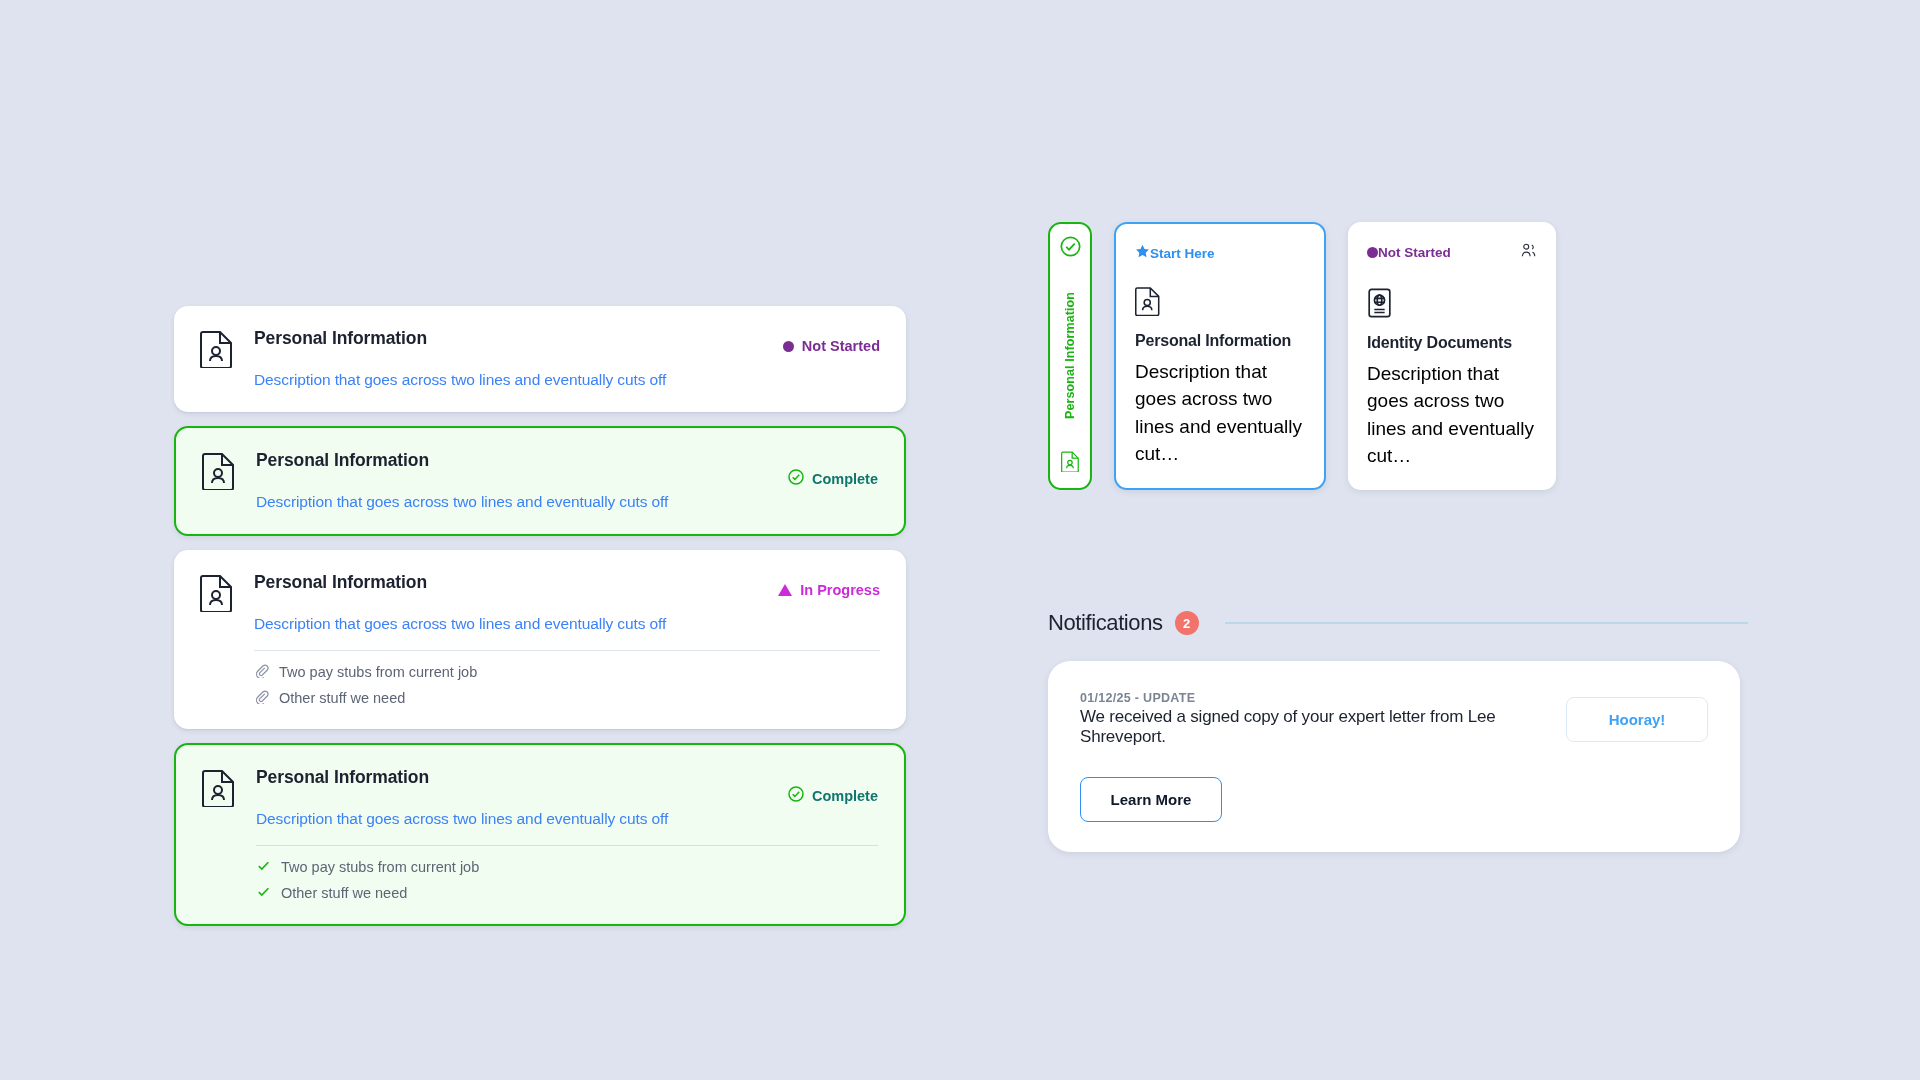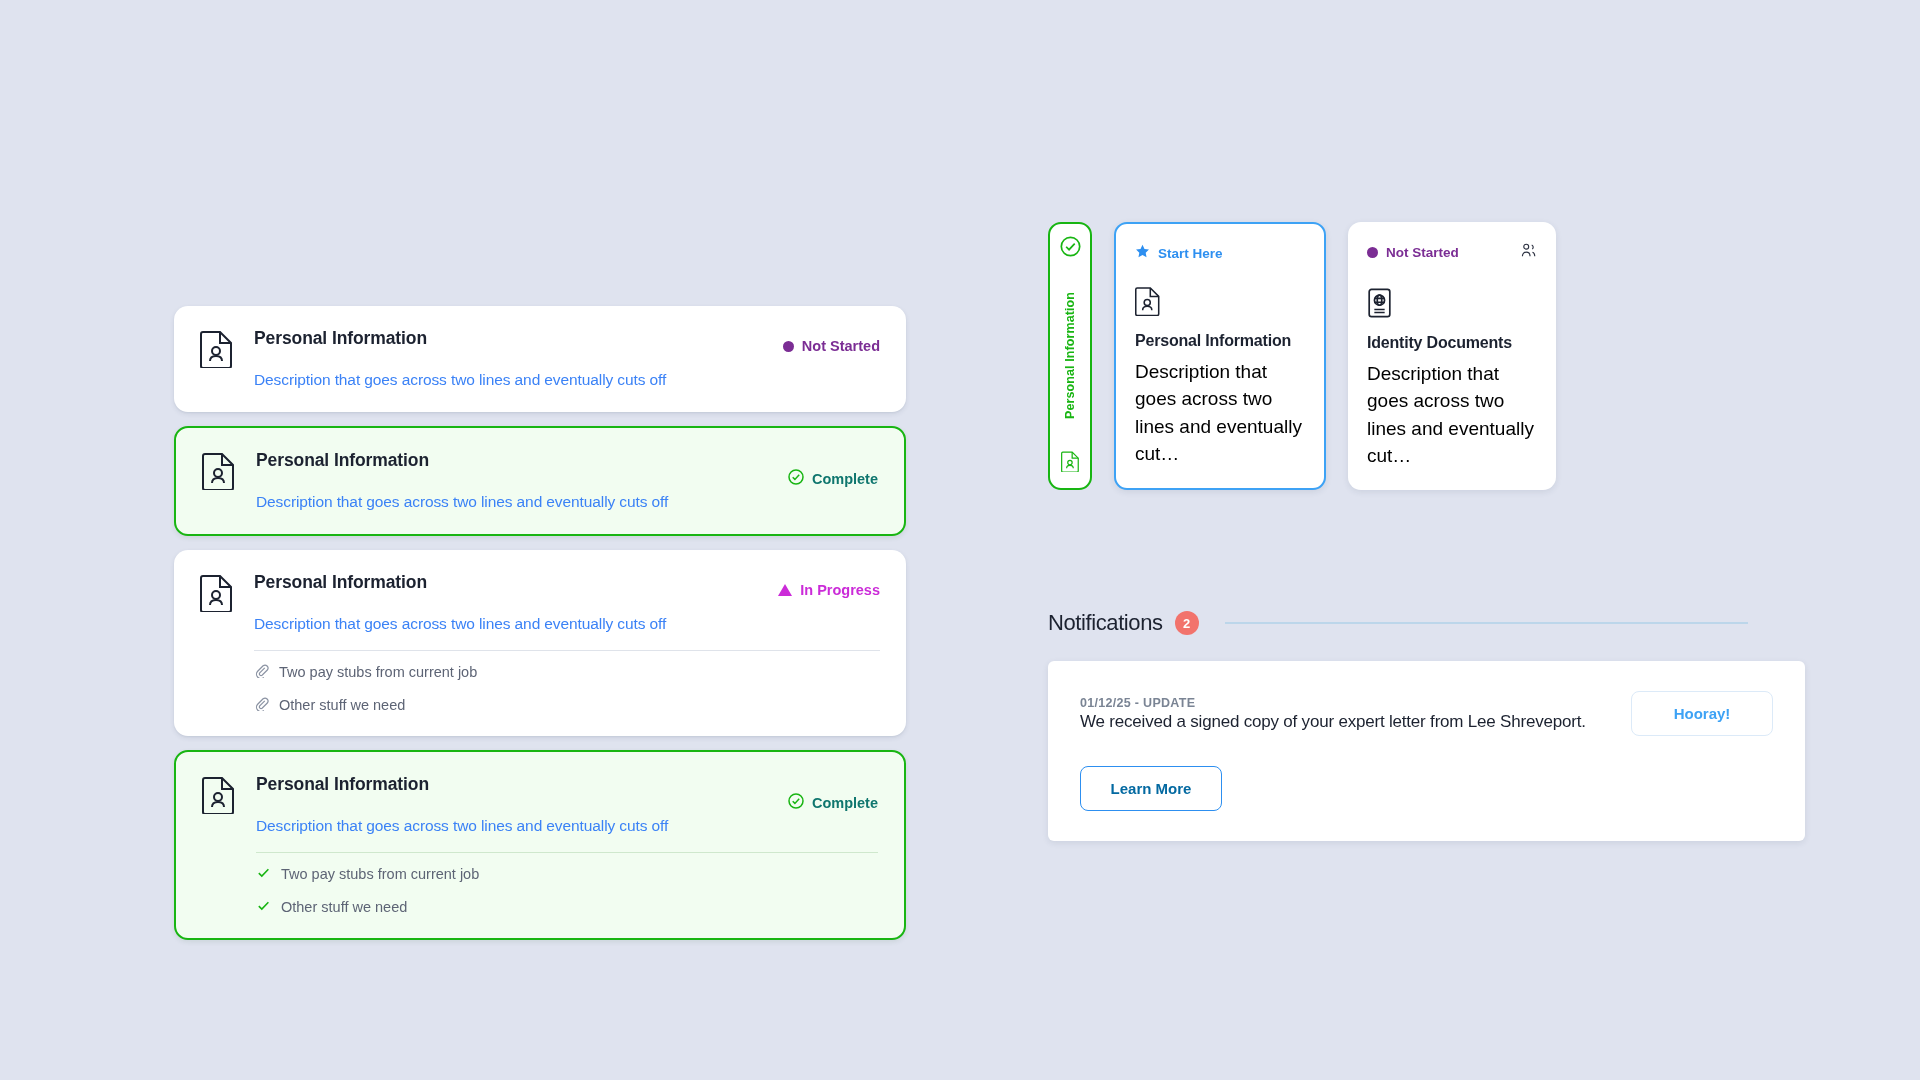--- a/index.html
+++ b/index.html
@@ -48,21 +48,21 @@
   .badge.notstarted { color: #7b2d94; }
   .badge.complete   { color: #0f766e; margin-top: 19px; }
   .badge.inprogress { color: #cb2bd8; }
   .dot { width: 11px; height: 11px; border-radius: 50%; background: #7b2d94; flex:0 0 11px;}
   .tri { width: 0; height: 0; border-left: 7px solid transparent; border-right: 7px solid transparent;
          border-bottom: 12px solid #cb2bd8; flex: 0 0 14px; }
 
   .divider { height: 1px; background: #dfe3ea; margin: 16px 0 0 54px; }
   .green .divider { background: #cfe8cd; }
 
-  .sub-list { margin: 12px 0 0 54px; display: flex; flex-direction: column; gap: 15px; }
+  .sub-list { margin: 12px 0 0 54px; display: flex; flex-direction: column; gap: 8px; }
   .sub-item { display: flex; align-items: center; gap: 10px; font-size: 14.5px; color: #5d6475; }
   .sub-item svg { flex: 0 0 15px; }
 
   
   .right-col { position: absolute; left: 1048px; top: 222px; width: 700px; }
 
   .tiles { display: flex; align-items: flex-start; gap: 22px; }
 
   .vtab {
     width: 44px; height: 268px;
@@ -78,55 +78,55 @@
 
   .tile {
     width: 208px; height: 268px; border-radius: 13px;
     background: #ffffff; padding: 20px 19px;
     display: flex; flex-direction: column;
     box-shadow: 0 2px 6px rgba(40,55,90,.10);
     position: relative;
   }
   .tile.highlight { border: 2px solid #3da2f5; width: 212px; }
   .tile-head { display: flex; align-items: center; justify-content: space-between; }
-  .tile-badge { display: flex; align-items: center; gap: 8px; font-size: 13.5px; font-weight: 600; }
+  .tile-badge { display: flex; align-items: center; font-size: 13.5px; font-weight: 600; }
   .tile-badge.start { color: #2d8ff0; }
   .tile-badge.notstarted { color: #7b2d94; }
   .tile-body { margin-top: auto; }
   .tile-ico { margin-bottom: 12px; }
   .tile-title { font-size: 16px; font-weight: 700; color: #1c2230; letter-spacing: -.2px; }
   .tile-desc { font-size: 19px; color: #000000; line-height: 1.45; margin-top: 8px; }
 
   
   .notif-head { display: flex; align-items: center; gap: 12px; margin-top: 120px; }
   .notif-title { font-size: 22px; font-weight: 400; color: #1c2230; letter-spacing: -.4px; }
   .notif-count {
     width: 24px; height: 24px; border-radius: 50%;
     background: #f2736c; color: #fff; font-size: 13px; font-weight: 700;
     display: flex; align-items: center; justify-content: center;
   }
   .notif-rule { flex: 1 1 auto; height: 2px; background: #bcd6ea; margin-left: 14px; }
 
   .notif-card {
-    margin-top: 25px; width: 757px; border-radius: 6px; background: #fff;
+    margin-top: 25px; width: 692px; border-radius: 22px; background: #fff;
     box-shadow: 0 2px 6px rgba(40,55,90,.10);
     padding: 30px 32px 30px 32px;
     display: flex; flex-direction: column; gap: 30px;
   }
   .notif-row { display: flex; align-items: center; justify-content: space-between; gap: 24px; }
   .notif-meta { font-size: 12.5px; font-weight: 700; color: #7a8494; letter-spacing: .3px; }
   .notif-msg { font-size: 17px; color: #1c2230; margin-top: 2px; letter-spacing: -.2px; }
   .notif-msg b { font-weight: 700; }
   .btn {
     min-width: 142px; padding: 13px 18px; border-radius: 8px;
     font-size: 15px; text-align: center; background: #fff; cursor: pointer;
     white-space: nowrap;
   }
   .btn.soft { border: 1.5px solid #dceaf8; color: #3da2f5; font-weight: 700; }
-  .btn.solid { border: 1.8px solid #2d8ff0; color: #0369a1; font-weight: 700; }
+  .btn.solid { border: 1.8px solid #2d8ff0; color: #0f172a; font-weight: 700; }
 </style>
 </head>
 <body>
 
 <div class="stage">
 
   <div class="left-col">
 
     <div class="status-card">
       <div class="card-top">

